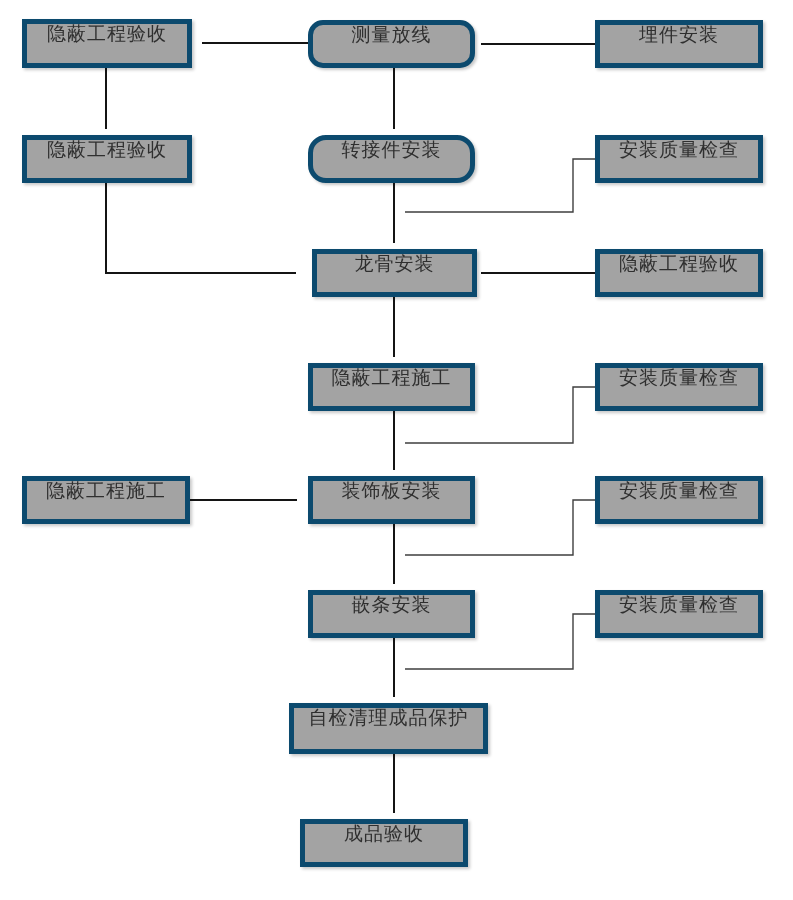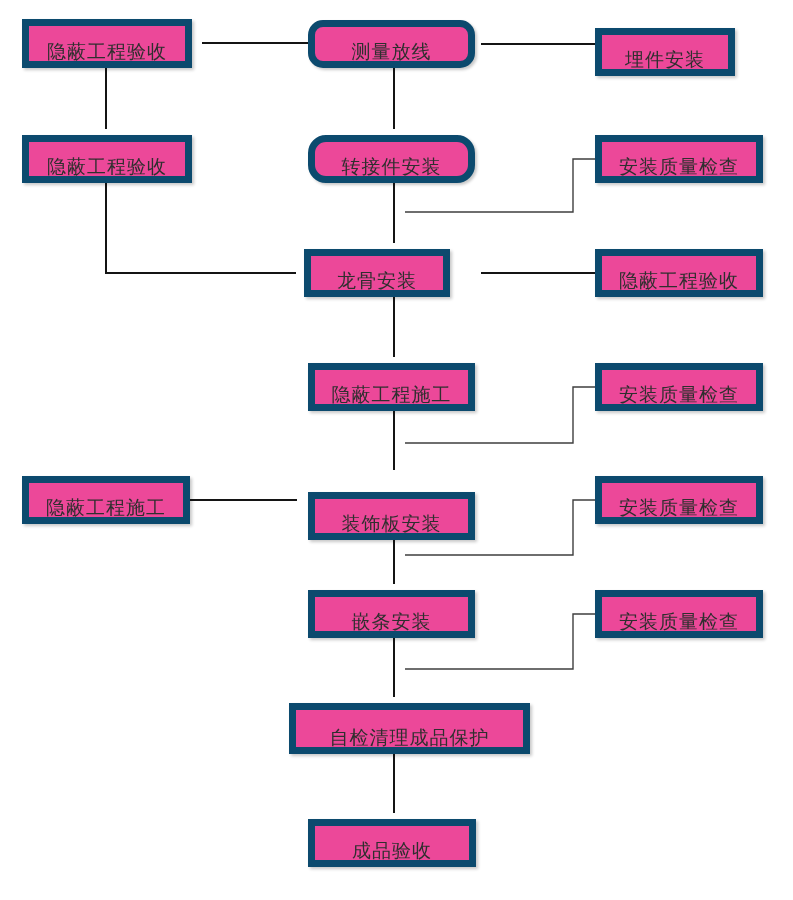--- a/index.html
+++ b/index.html
@@ -22,25 +22,25 @@
     height: 900px;
   }
   .edge-layer path {
     fill: none;
   }
   .edge-thick { stroke: #141414; stroke-width: 2px; }
   .edge-thin  { stroke: #3f3f3f; stroke-width: 1.4px; }
   .node {
     position: absolute;
     box-sizing: border-box;
-    background: #ec4899;
-    border: 7px solid #0c4a6e;
+    background: #a3a3a3;
+    border: 5px solid #0c4a6e;
     box-shadow: 2px 2px 3px rgba(0,0,0,0.22);
     display: flex;
-    align-items: flex-end;
+    align-items: flex-start;
     justify-content: center;
   }
   .node .label {
     color: #2f2f2f;
     font-size: 19px;
     letter-spacing: 1px;
     white-space: nowrap;
     line-height: 1;
   }
 </style>
@@ -74,59 +74,59 @@
         <path d="M 394 754 V 813" class="edge-thick" marker-end="url(#arrowhead)"></path>
       </g>
   </svg>
   <div id="nodes">
       <div class="node" style="left: 22px; top: 19px; width: 170px; height: 49px;">
         <span class="label">隐蔽工程验收</span>
       </div>
       <div class="node" style="left: 308px; top: 20px; width: 167px; height: 48px; border-radius: 15px;">
         <span class="label">测量放线</span>
       </div>
-      <div class="node" style="left: 595px; top: 20px; width: 140px; height: 48px; margin-top: 8px;">
+      <div class="node" style="left: 595px; top: 20px; width: 168px; height: 48px;">
         <span class="label">埋件安装</span>
       </div>
       <div class="node" style="left: 22px; top: 135px; width: 170px; height: 48px;">
         <span class="label">隐蔽工程验收</span>
       </div>
       <div class="node" style="left: 308px; top: 135px; width: 167px; height: 48px; border-radius: 18px;">
         <span class="label">转接件安装</span>
       </div>
       <div class="node" style="left: 595px; top: 135px; width: 168px; height: 48px;">
         <span class="label">安装质量检查</span>
       </div>
-      <div class="node" style="left: 304px; top: 249px; width: 146px; height: 48px;">
+      <div class="node" style="left: 312px; top: 249px; width: 165px; height: 48px;">
         <span class="label">龙骨安装</span>
       </div>
       <div class="node" style="left: 595px; top: 249px; width: 168px; height: 48px;">
         <span class="label">隐蔽工程验收</span>
       </div>
       <div class="node" style="left: 308px; top: 363px; width: 167px; height: 48px;">
         <span class="label">隐蔽工程施工</span>
       </div>
       <div class="node" style="left: 595px; top: 363px; width: 168px; height: 48px;">
         <span class="label">安装质量检查</span>
       </div>
       <div class="node" style="left: 22px; top: 476px; width: 168px; height: 48px;">
         <span class="label">隐蔽工程施工</span>
       </div>
-      <div class="node" style="left: 308px; top: 476px; width: 167px; height: 48px; margin-top: 16px;">
+      <div class="node" style="left: 308px; top: 476px; width: 167px; height: 48px;">
         <span class="label">装饰板安装</span>
       </div>
       <div class="node" style="left: 595px; top: 476px; width: 168px; height: 48px;">
         <span class="label">安装质量检查</span>
       </div>
       <div class="node" style="left: 308px; top: 590px; width: 167px; height: 48px;">
         <span class="label">嵌条安装</span>
       </div>
       <div class="node" style="left: 595px; top: 590px; width: 168px; height: 48px;">
         <span class="label">安装质量检查</span>
       </div>
-      <div class="node" style="left: 289px; top: 703px; width: 241px; height: 51px;">
+      <div class="node" style="left: 289px; top: 703px; width: 199px; height: 51px;">
         <span class="label">自检清理成品保护</span>
       </div>
-      <div class="node" style="left: 308px; top: 819px; width: 168px; height: 48px;">
+      <div class="node" style="left: 300px; top: 819px; width: 168px; height: 48px;">
         <span class="label">成品验收</span>
       </div>
     </div>
 </div>
 
 </body></html>

